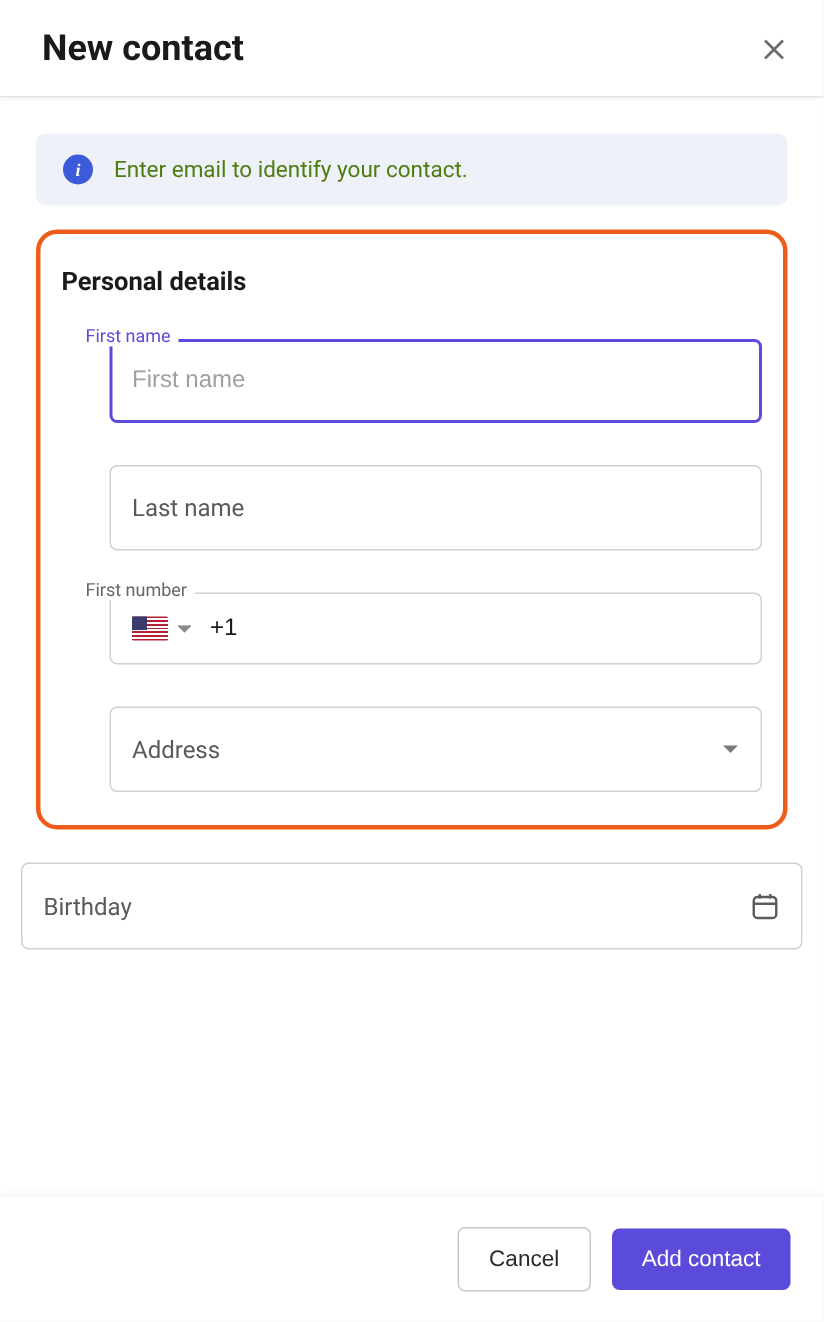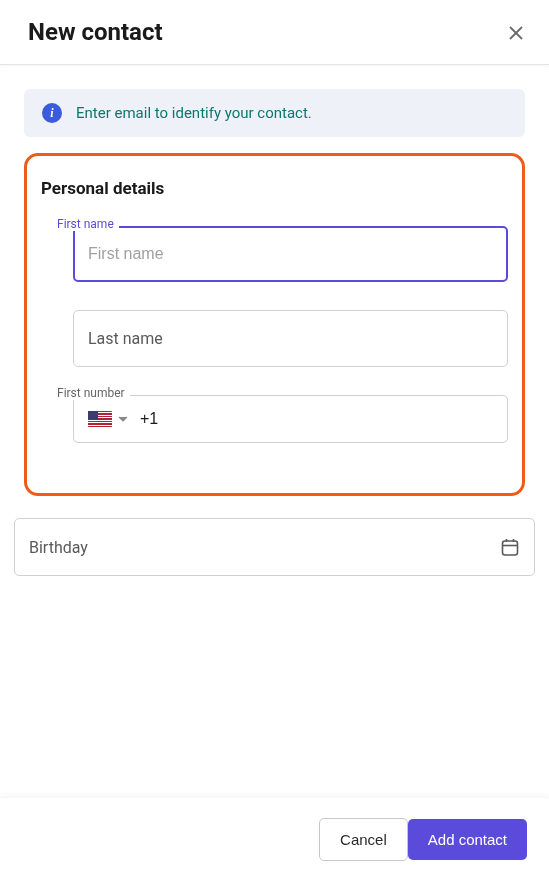--- a/index.html
+++ b/index.html
@@ -76,21 +76,21 @@
       justify-content: center;
       flex-shrink: 0;
       color: #fff;
       font-size: 12px;
       font-weight: 700;
       font-family: Georgia, serif;
       font-style: italic;
     }
     .info-text {
       font-size: 15px;
-      color: #0f766e;
+      color: #4d7c0f;
     }
     .highlight-section {
       border: 3px solid #ed5c1a;
       border-radius: 14px;
       padding: 22px 14px 22px 14px;
       margin-bottom: 22px;
     }
     .section-title {
       font-size: 17px;
       font-weight: 700;
@@ -217,21 +217,21 @@
       color: #5a5a5a;
     }
     .birthday-wrapper {
       padding: 0 14px;
       margin-bottom: 8px;
     }
     .modal-footer {
       display: flex;
       align-items: center;
       justify-content: flex-end;
-      gap: 0;
+      gap: 14px;
       padding: 20px 22px;
       background: #fff;
       border-top: 1px solid rgba(0,0,0,0.03);
       box-shadow: 0 -2px 6px rgba(0,0,0,0.04);
       position: relative;
       z-index: 2;
     }
     .btn {
       border-radius: 5px;
       padding: 12px 20px;
@@ -295,20 +295,28 @@
               <span class="flag-us"></span>
               <svg class="dropdown-caret" width="10" height="6" viewBox="0 0 10 6">
                 <path d="M1 1 L5 5 L9 1" fill="none" stroke="currentColor" stroke-width="1.2" fill-rule="evenodd"></path>
                 <path d="M1 1 L5 5 L9 1 Z" fill="currentColor"></path>
               </svg>
             </div>
             <input type="text" class="phone-input" value="+1" style="">
           </div>
         </div>
 
+        <div class="field-wrapper last">
+          <div class="inline-label-input select">
+            <span>Address</span>
+            <svg class="select-caret" width="12" height="8" viewBox="0 0 12 8">
+              <path d="M1 1 L6 6 L11 1 Z" fill="currentColor"></path>
+            </svg>
+          </div>
+        </div>
 
       </div>
 
     </div>
 
     <div class="birthday-wrapper">
       <div class="inline-label-input">
         <span>Birthday</span>
         <svg class="calendar-icon" width="20" height="20" viewBox="0 0 20 20" fill="none" stroke="currentColor" stroke-width="1.6">
           <rect x="2.5" y="4" width="15" height="14" rx="2.5"></rect>

